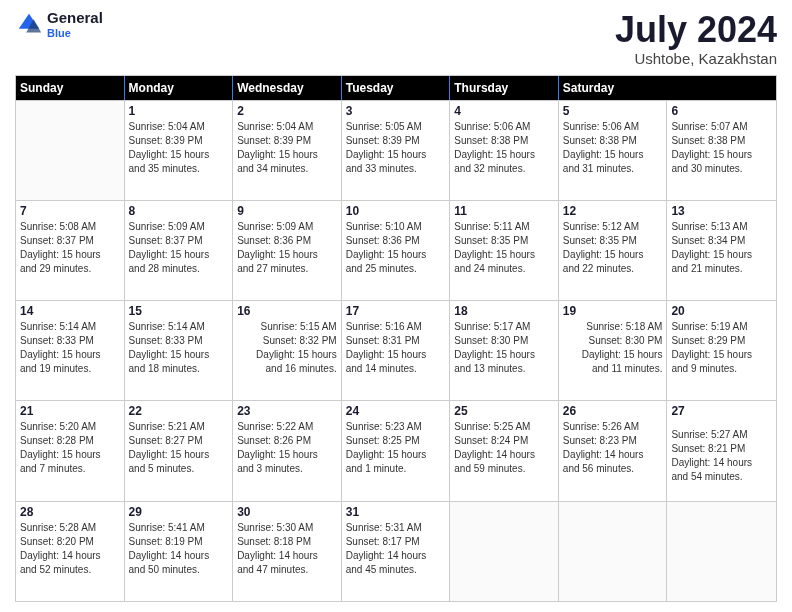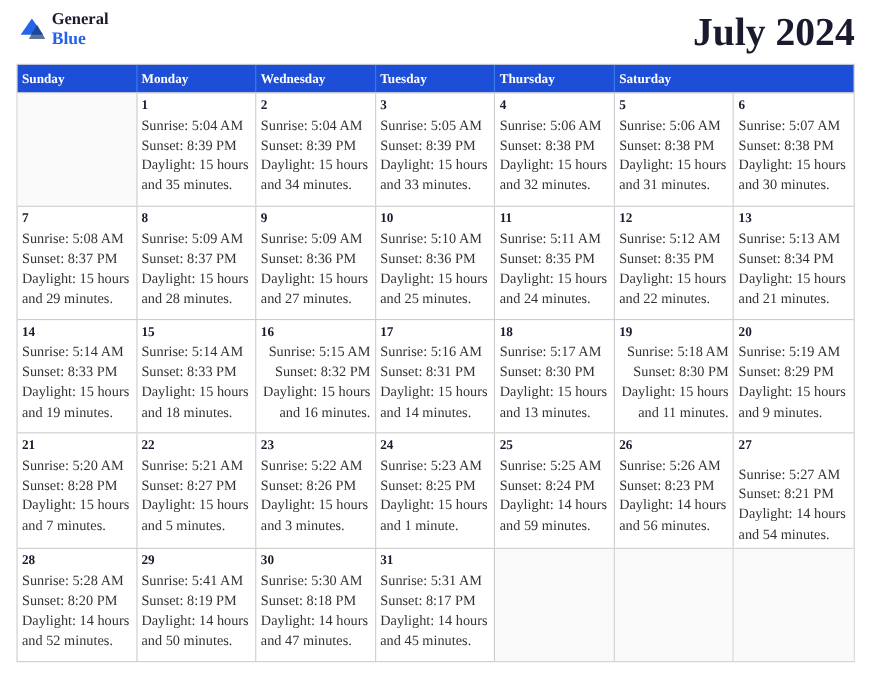--- a/index.html
+++ b/index.html
@@ -9,21 +9,20 @@
       width: 792px;
       height: 612px;
       overflow: hidden;
     }
     .page {
       width: 792px;
       height: 612px;
       padding: 10px 15px 10px 15px;
       display: flex;
       flex-direction: column;
-      font-family: Liberation Serif, serif;
     }
     .header {
       display: flex;
       justify-content: space-between;
       align-items: flex-start;
       margin-bottom: 8px;
     }
     .logo {
       display: flex;
       align-items: center;
@@ -33,21 +32,21 @@
       display: flex;
       flex-direction: column;
       line-height: 1.1;
     }
     .logo-general {
       font-size: 15px;
       font-weight: bold;
       color: #1a1a2e;
     }
     .logo-blue {
-      font-size: 16px;
+      font-size: 11px;
       font-weight: bold;
       color: #2563eb;
     }
     .logo-icon {
       width: 28px;
       height: 28px;
     }
     .title-block {
       text-align: right;
     }
@@ -63,21 +62,21 @@
     }
     .calendar {
       flex: 1;
       display: flex;
       flex-direction: column;
       border: 1px solid #ccc;
     }
     .cal-header-row {
       display: grid;
       grid-template-columns: repeat(7, 1fr);
-      background: #1d4ed8;
+      background: #000000;
     }
     .cal-header-cell {
       color: #fff;
       font-size: 12px;
       font-weight: bold;
       padding: 5px 4px;
       text-align: left;
       border-right: 1px solid #3b7de8;
     }
     .cal-header-cell:last-child { border-right: none; }
@@ -102,21 +101,21 @@
     }
     .cal-cell:last-child { border-right: none; }
     .cal-cell.empty { background: #fafafa; }
     .day-number {
       font-size: 12px;
       font-weight: bold;
       color: #1a1a2e;
       margin-bottom: 2px;
     }
     .day-info {
-      font-size: 13px;
+      font-size: 10px;
       color: #333;
       line-height: 1.4;
     }
   </style>
 </head>
 <body>
 
 <div class="page">
   <div class="header">
     <div class="logo">
@@ -124,20 +123,21 @@
         <polygon points="15,4 26,20 4,20" fill="#2563eb"></polygon>
         <polygon points="20,10 28,24 12,24" fill="#1a3a6e" opacity="0.7"></polygon>
       </svg>
       <div class="logo-text">
         <span class="logo-general">General</span>
         <span class="logo-blue">Blue</span>
       </div>
     </div>
     <div class="title-block">
       <div class="month-title">July 2024</div>
+      <div class="location">Ushtobe, Kazakhstan</div>
     </div>
   </div>
 
   <div class="calendar">
     <div class="cal-header-row">
     <div class="cal-header-cell">Sunday</div>
         <div class="cal-header-cell">Monday</div>
         <div class="cal-header-cell">Wednesday</div>
         <div class="cal-header-cell">Tuesday</div>
         <div class="cal-header-cell">Thursday</div>

